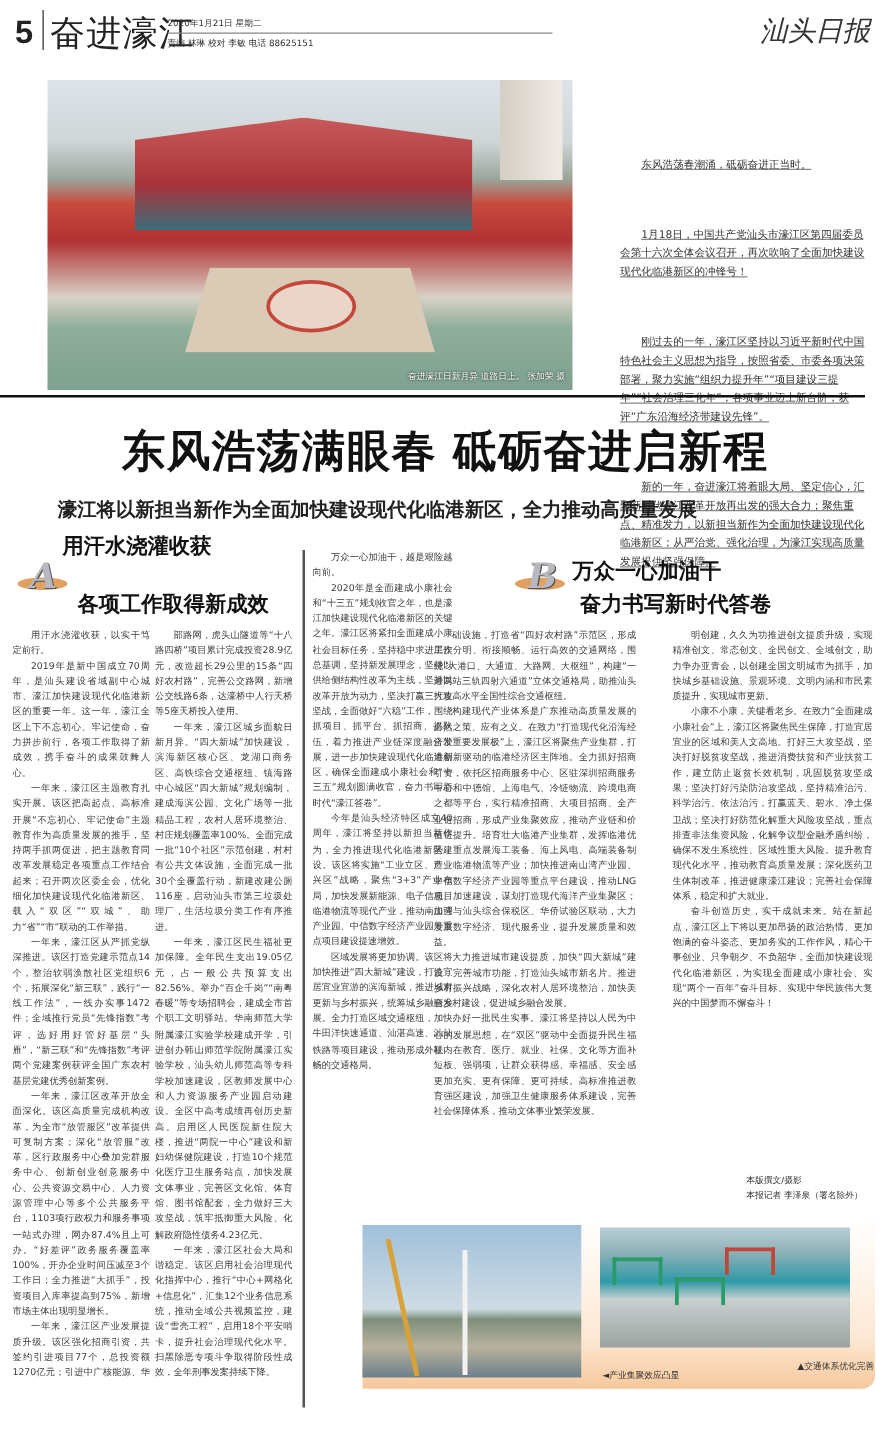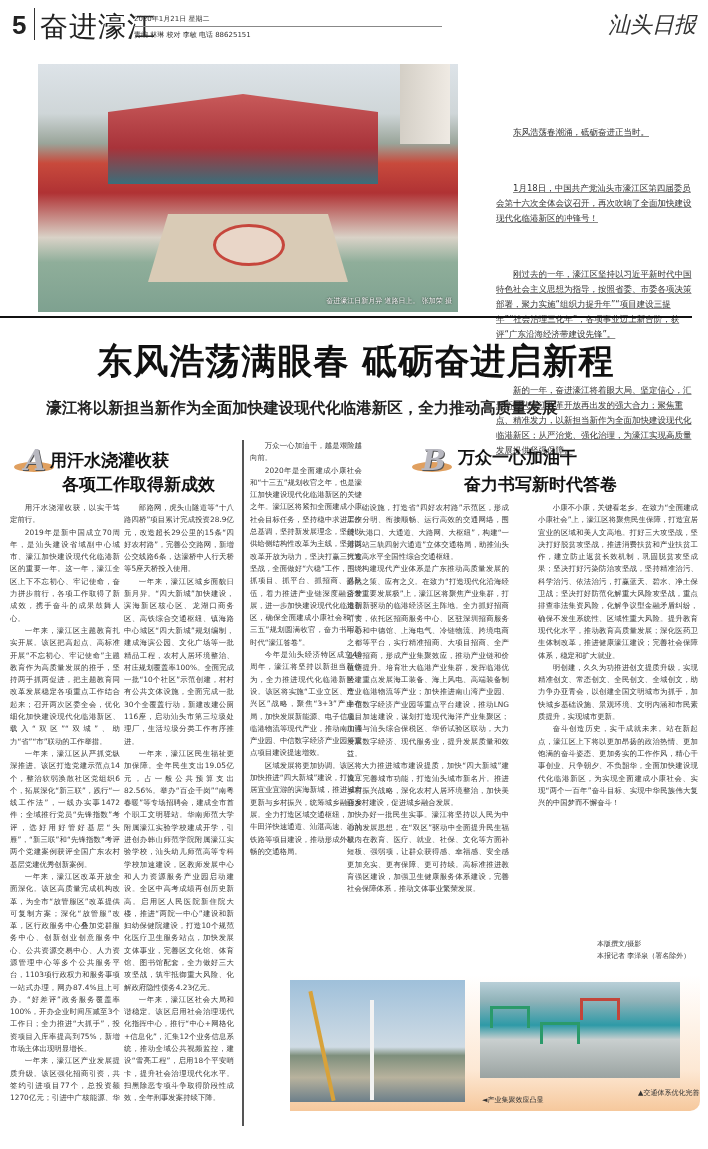--- a/index.html
+++ b/index.html
@@ -89,21 +89,21 @@
 
 <div class="heavy-rule"></div>
 
 <div class="headline">东风浩荡满眼春  砥砺奋进启新程</div>
 <div class="subhead">濠江将以新担当新作为全面加快建设现代化临港新区，全力推动高质量发展</div>
 
 <div class="sec-badge" style="left:14px; top:448px;">
   <span class="ell"></span>
   <span class="letter">A</span>
 </div>
-<div class="sec-title" style="left:50px; top:448px;">用汗水浇灌收获</div>
+<div class="sec-title" style="left:50px; top:425px;">用汗水浇灌收获</div>
 <div class="sec-title" style="left:62px; top:472px;">各项工作取得新成效</div>
 
 <div class="col" style="left:10px; top:502px; width:110px; height:600px;">
   <p>用汗水浇灌收获，以实干笃定前行。</p>
   <p>2019年是新中国成立70周年，是汕头建设省域副中心城市、濠江加快建设现代化临港新区的重要一年。这一年，濠江全区上下不忘初心、牢记使命，奋力拼步前行，各项工作取得了新成效，携手奋斗的成果鼓舞人心。</p>
   <p>一年来，濠江区主题教育扎实开展。该区把高起点、高标准开展“不忘初心、牢记使命”主题教育作为高质量发展的推手，坚持两手抓两促进，把主题教育同改革发展稳定各项重点工作结合起来；召开两次区委全会，优化细化加快建设现代化临港新区、载入“双区”“双城”、助力“省”“市”联动的工作举措。</p>
   <p>一年来，濠江区从严抓党纵深推进。该区打造党建示范点14个，整治软弱涣散社区党组织6个，拓展深化“新三联”，践行“一线工作法”，一线办实事1472件；全域推行党员“先锋指数”考评，选好用好管好基层“头雁”，“新三联”和“先锋指数”考评两个党建案例获评全国广东农村基层党建优秀创新案例。</p>
   <p>一年来，濠江区改革开放全面深化。该区高质量完成机构改革，为全市“放管服区”改革提供可复制方案；深化“放管服”改革，区行政服务中心叠加党群服务中心、创新创业创意服务中心、公共资源交易中心、人力资源管理中心等多个公共服务平台，1103项行政权力和服务事项一站式办理，网办87.4%且上可办。“好差评”政务服务覆盖率100%，开办企业时间压减至3个工作日；全力推进“大抓手”，投资项目入库率提高到75%，新增市场主体出现明显增长。</p>
   <p>一年来，濠江区产业发展提质升级。该区强化招商引资，共签约引进项目77个，总投资额1270亿元；引进中广核能源、华能、中节能等世界500强及行业龙头企业8家。南山湾产业园启动区、中信数字经济产业园等相继开工，电子信息产业园、乡村振兴、大洋冷链食品物流产业园等投产，京东冷链、顺丰冷链等21家企业入驻濠江冷链物流生态圈产业园；中穗智（汕头）创新产业城二期启动建设。科学发展全域旅游，做大做强“达濠鱼丸”美食节、“海丝潮韵”宗祠文化体验节庆品牌，全年旅游综合收入27.68亿元，同比增长10%。</p>
 
@@ -132,22 +132,22 @@
 <div class="sec-title" style="left:458px; top:445px;">万众一心加油干</div>
 <div class="sec-title" style="left:464px; top:472px;">奋力书写新时代答卷</div>
 
 <div class="col" style="left:347px; top:502px; width:162px; height:470px;">
   <p>础设施，打造省“四好农村路”示范区，形成层次分明、衔接顺畅、运行高效的交通网络，围绕“大港口、大通道、大路网、大枢纽”，构建“一港两站三轨四射六通道”立体交通格局，助推汕头打造高水平全国性综合交通枢纽。</p>
   <p>构建现代产业体系是广东推动高质量发展的必然之策、应有之义。在致力“打造现代化沿海经济带重要发展极”上，濠江区将聚焦产业集群，打造创新驱动的临港经济区主阵地。全力抓好招商引资，依托区招商服务中心、区驻深圳招商服务中心和中德馆、上海电气、冷链物流、跨境电商之都等平台，实行精准招商、大项目招商、全产业链招商，形成产业集聚效应，推动产业链和价值链提升。培育壮大临港产业集群，发挥临港优势，重点发展海工装备、海上风电、高端装备制造、临港物流等产业；加快推进南山湾产业园、中信数字经济产业园等重点平台建设，推动LNG项目加速建设，谋划打造现代海洋产业集聚区；加强与汕头综合保税区、华侨试验区联动，大力发展数字经济、现代服务业，提升发展质量和效益。</p>
   <p>大力推进城市建设提质，加快“四大新城”建设，完善城市功能，打造汕头城市新名片。推进乡村振兴战略，深化农村人居环境整治，加快美丽乡村建设，促进城乡融合发展。</p>
   <p>办好一批民生实事。濠江将坚持以人民为中心的发展思想，在“双区”驱动中全面提升民生福祉，在教育、医疗、就业、社保、文化等方面补短板、强弱项，让群众获得感、幸福感、安全感更加充实、更有保障、更可持续。高标准推进教育强区建设，加强卫生健康服务体系建设，完善社会保障体系，推动文体事业繁荣发展。</p>
 </div>
 <div class="col" style="left:538px; top:502px; width:160px; height:430px;">
+  <p>明创建，久久为功推进创文提质升级，实现精准创文、常态创文、全民创文、全域创文，助力争办亚青会，以创建全国文明城市为抓手，加快城乡基础设施、景观环境、文明内涵和市民素质提升，实现城市更新。</p>
   <p>小康不小康，关键看老乡。在致力“全面建成小康社会”上，濠江区将聚焦民生保障，打造宜居宜业的区域和美人文高地。打好三大攻坚战，坚决打好脱贫攻坚战，推进消费扶贫和产业扶贫工作，建立防止返贫长效机制，巩固脱贫攻坚成果；坚决打好污染防治攻坚战，坚持精准治污、科学治污、依法治污，打赢蓝天、碧水、净土保卫战；坚决打好防范化解重大风险攻坚战，重点排查非法集资风险，化解争议型金融矛盾纠纷，确保不发生系统性、区域性重大风险。提升教育现代化水平，推动教育高质量发展；深化医药卫生体制改革，推进健康濠江建设；完善社会保障体系，稳定和扩大就业。</p>
-  <p>明创建，久久为功推进创文提质升级，实现精准创文、常态创文、全民创文、全域创文，助力争办亚青会，以创建全国文明城市为抓手，加快城乡基础设施、景观环境、文明内涵和市民素质提升，实现城市更新。</p>
   <p>奋斗创造历史，实干成就未来。站在新起点，濠江区上下将以更加昂扬的政治热情、更加饱满的奋斗姿态、更加务实的工作作风，精心干事创业、只争朝夕、不负韶华，全面加快建设现代化临港新区，为实现全面建成小康社会、实现“两个一百年”奋斗目标、实现中华民族伟大复兴的中国梦而不懈奋斗！</p>
 </div>
 
 <div class="byline">
   <div>本版撰文/摄影</div>
   <div>本报记者 李泽泉（署名除外）</div>
 </div>
 
 <div class="photo-panel"></div>
 <div class="wind-photo">

